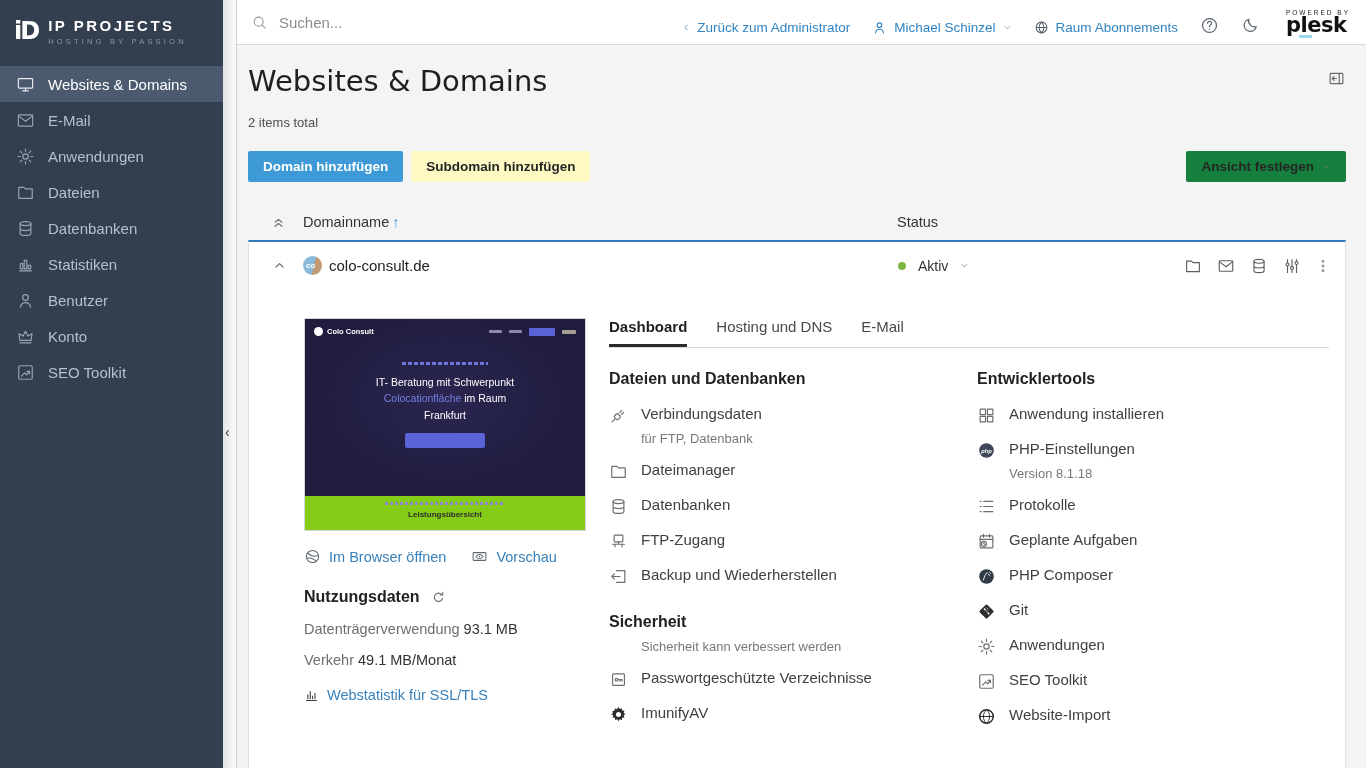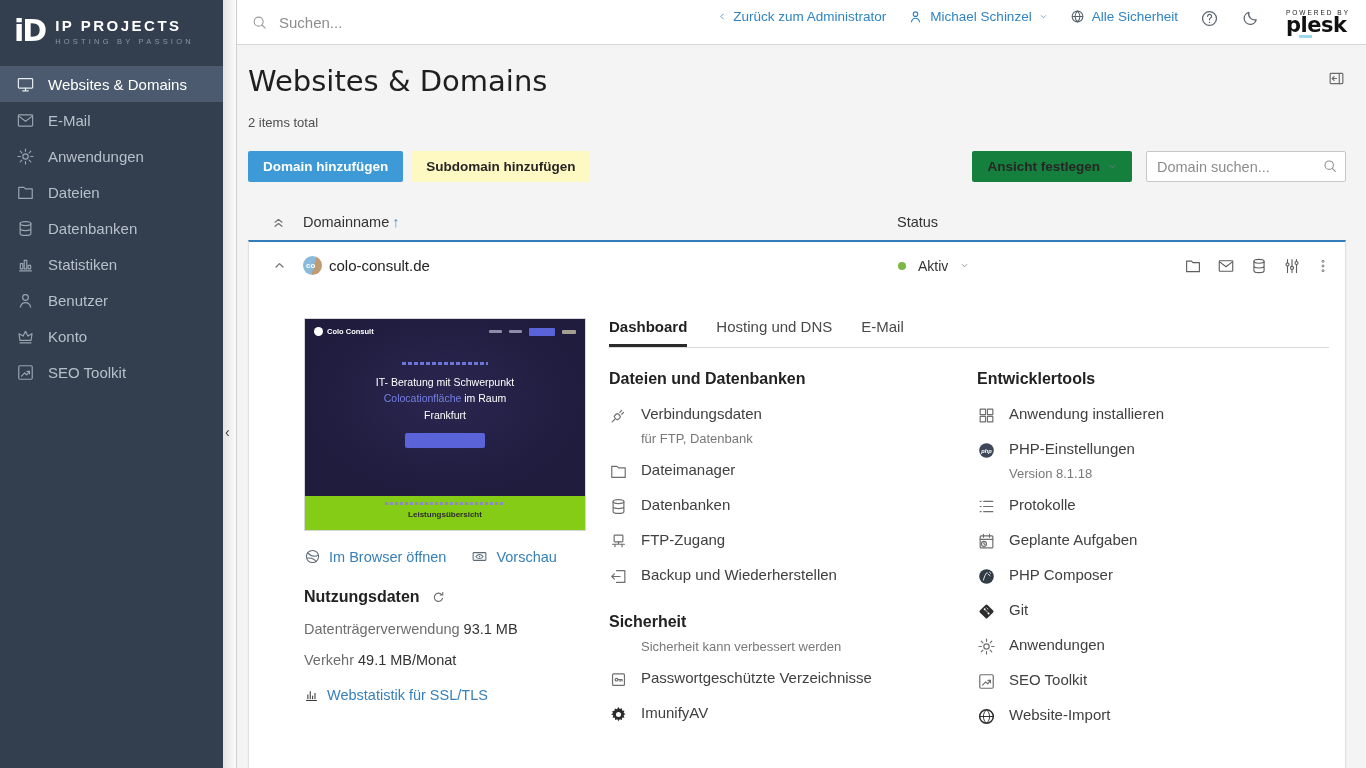--- a/index.html
+++ b/index.html
@@ -5,21 +5,21 @@
 <style>
   * { margin:0; padding:0; box-sizing:border-box; }
   html,body { width:1366px; height:768px; overflow:hidden; background:#f4f4f4;
               font-family:"Liberation Sans", sans-serif; }
   .app { width:1366px; height:768px; display:flex; }
 
   
   .sidebar { width:223px; background:#333e4e; flex-shrink:0; color:#b7c0ca; }
   .logo-block { height:62px; display:flex; align-items:center; gap:10px; padding-left:14px; }
   .logo-mark { color:#fff; font-family:"DejaVu Sans",sans-serif; font-weight:bold;
-               font-size:30px; letter-spacing:-2px; line-height:1; }
+               font-size:24px; letter-spacing:-2px; line-height:1; }
   .logo-text .line1 { color:#fff; font-weight:bold; font-size:15px; letter-spacing:2.5px; }
   .logo-text .line2 { color:#8d96a3; font-size:7.5px; letter-spacing:3.2px; margin-top:3px; }
   .side-nav { margin-top:4px; }
   .side-item { height:36px; display:flex; align-items:center; gap:13px; padding-left:16px;
                font-size:15px; cursor:pointer; }
   .side-item.active { background:#4b5a6e; color:#fff; }
   .side-item .icon { width:19px; height:19px; color:#9aa4b0; }
   .side-item.active .icon { color:#e8ecf0; }
 
   
@@ -30,21 +30,21 @@
   
   .main { flex:1; display:flex; flex-direction:column; min-width:0; }
 
   .topbar { height:45px; background:#fff; border-bottom:1px solid #d8d8d8;
             display:flex; align-items:center; padding:0 16px 0 14px; flex-shrink:0; }
   .tb-search { display:flex; align-items:center; gap:11px; color:#8d8d8d; flex:1; }
   .tb-search .icon { width:17px; height:17px; color:#9b9b9b; }
   .tb-search input { border:none; outline:none; font-size:15px; color:#444; width:300px;
                      font-family:inherit; background:transparent; }
   .tb-search input::placeholder { color:#8d8d8d; }
-  .tb-right { display:flex; align-items:flex-start; gap:22px; }
+  .tb-right { display:flex; align-items:flex-end; gap:22px; }
   .tb-link { display:flex; align-items:center; gap:7px; color:#3184c2; font-size:13.5px; cursor:pointer; }
   .tb-link .icon { width:15px; height:15px; color:#3184c2; }
   .tb-link .icon.gray { color:#55606b; }
   .tb-link .chev-dn { width:9px; height:9px; color:#8aa9c2; }
   .tb-icon { width:19px; height:19px; color:#5c6670; cursor:pointer; }
   .plesk { text-align:left; cursor:default; margin-left:4px; }
   .plesk .powered { font-size:6.5px; letter-spacing:2px; color:#222; text-align:right; }
   .plesk .word { font-family:"DejaVu Sans",sans-serif; font-weight:bold; font-size:21px;
                  color:#111; line-height:0.9; letter-spacing:-0.5px; position:relative; }
   .plesk .word .uline { position:absolute; left:13px; bottom:-3px; width:13px; height:3px; background:#9bd9ee; }
@@ -288,21 +288,21 @@
               </svg>
             </span>
         </div>
         <div class="tb-link">
           <span class="icon gray">
               <svg viewBox="0 0 24 24" fill="none" stroke="currentColor" stroke-width="1.7">
                 <circle cx="12" cy="12" r="8.6"></circle>
                 <path d="M3.4 12h17.2M12 3.4c2.6 2.4 3.9 5.3 3.9 8.6s-1.3 6.2-3.9 8.6c-2.6-2.4-3.9-5.3-3.9-8.6s1.3-6.2 3.9-8.6z"></path>
               </svg>
             </span>
-          <span>Alle Sicherheit</span>
+          <span>Raum Abonnements</span>
         </div>
         <span class="tb-icon"><svg viewBox="0 0 24 24" fill="none" stroke="currentColor" stroke-width="1.6" stroke-linecap="round">
               <circle cx="12" cy="12" r="8.8"></circle>
               <path d="M9.6 9.2a2.5 2.5 0 1 1 3.7 2.2c-.9.5-1.3 1-1.3 1.9v.4"></path>
               <circle cx="12" cy="16.9" r="0.9" fill="currentColor" stroke="none"></circle>
             </svg></span>
         <span class="tb-icon"><svg viewBox="0 0 24 24" fill="none" stroke="currentColor" stroke-width="1.6" stroke-linejoin="round">
               <path d="M19.2 13.6A7.7 7.7 0 0 1 9.9 4.3a7.7 7.7 0 1 0 9.3 9.3z"></path>
             </svg></span>
         <div class="plesk">
@@ -329,29 +329,20 @@
         <button class="btn btn-secondary">Subdomain hinzufügen</button>
         <div class="toolbar-spacer"></div>
         <button class="btn btn-ghost">
           <span>Ansicht festlegen</span>
           <span class="icon chev-dn">
               <svg viewBox="0 0 24 24" fill="none" stroke="currentColor" stroke-width="2.6" stroke-linecap="round">
                 <path d="M6 9.5l6 6 6-6"></path>
               </svg>
             </span>
         </button>
-        <div class="domain-search">
-          <input type="text" placeholder="Domain suchen..." style="">
-          <span class="icon">
-              <svg viewBox="0 0 24 24" fill="none" stroke="currentColor" stroke-width="1.6" stroke-linecap="round">
-                <circle cx="10.8" cy="10.8" r="6.3"></circle>
-                <path d="M15.5 15.5L20 20"></path>
-              </svg>
-            </span>
-        </div>
       </div>
 
       <div class="list-header">
         <span class="icon caret-all">
             <svg viewBox="0 0 24 24" fill="none" stroke="currentColor" stroke-width="2" stroke-linecap="round" stroke-linejoin="round">
               <path d="M6.5 11.5L12 7l5.5 4.5M6.5 18L12 13.5 17.5 18"></path>
             </svg>
           </span>
         <span class="col-name"><span>Domainname</span><span class="sort-arrow">↑</span></span>
         <span class="col-status">Status</span>

